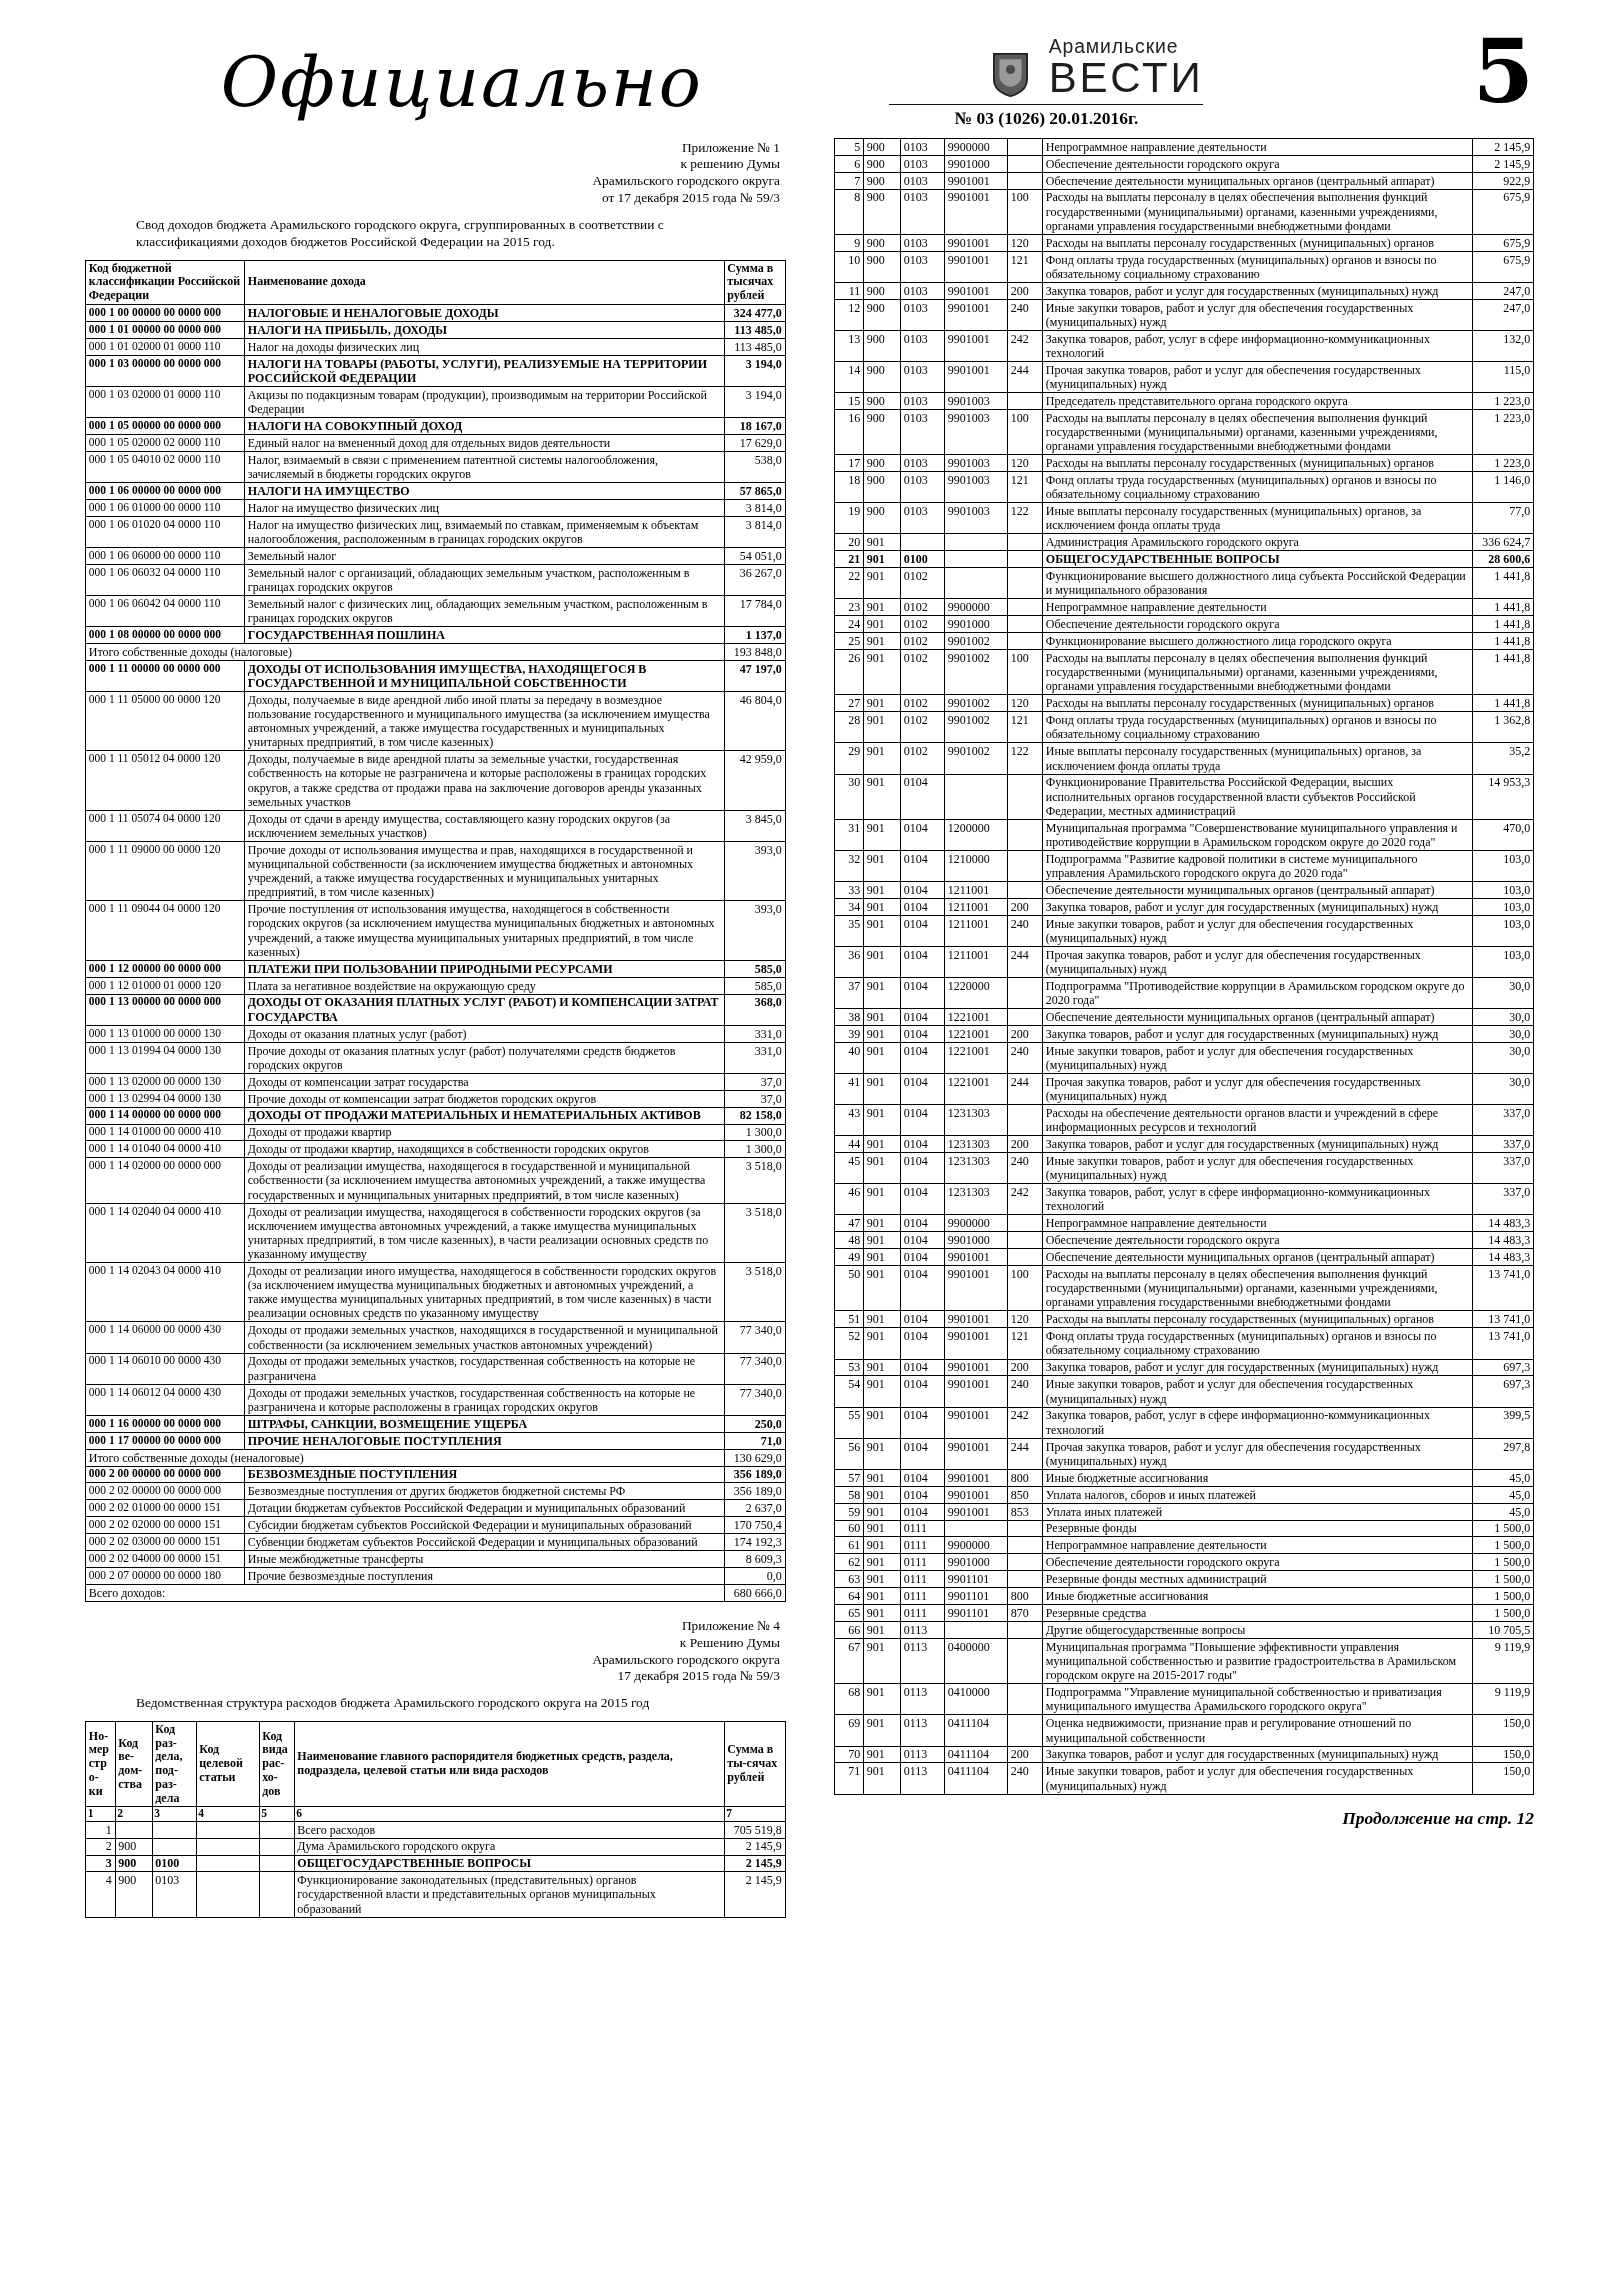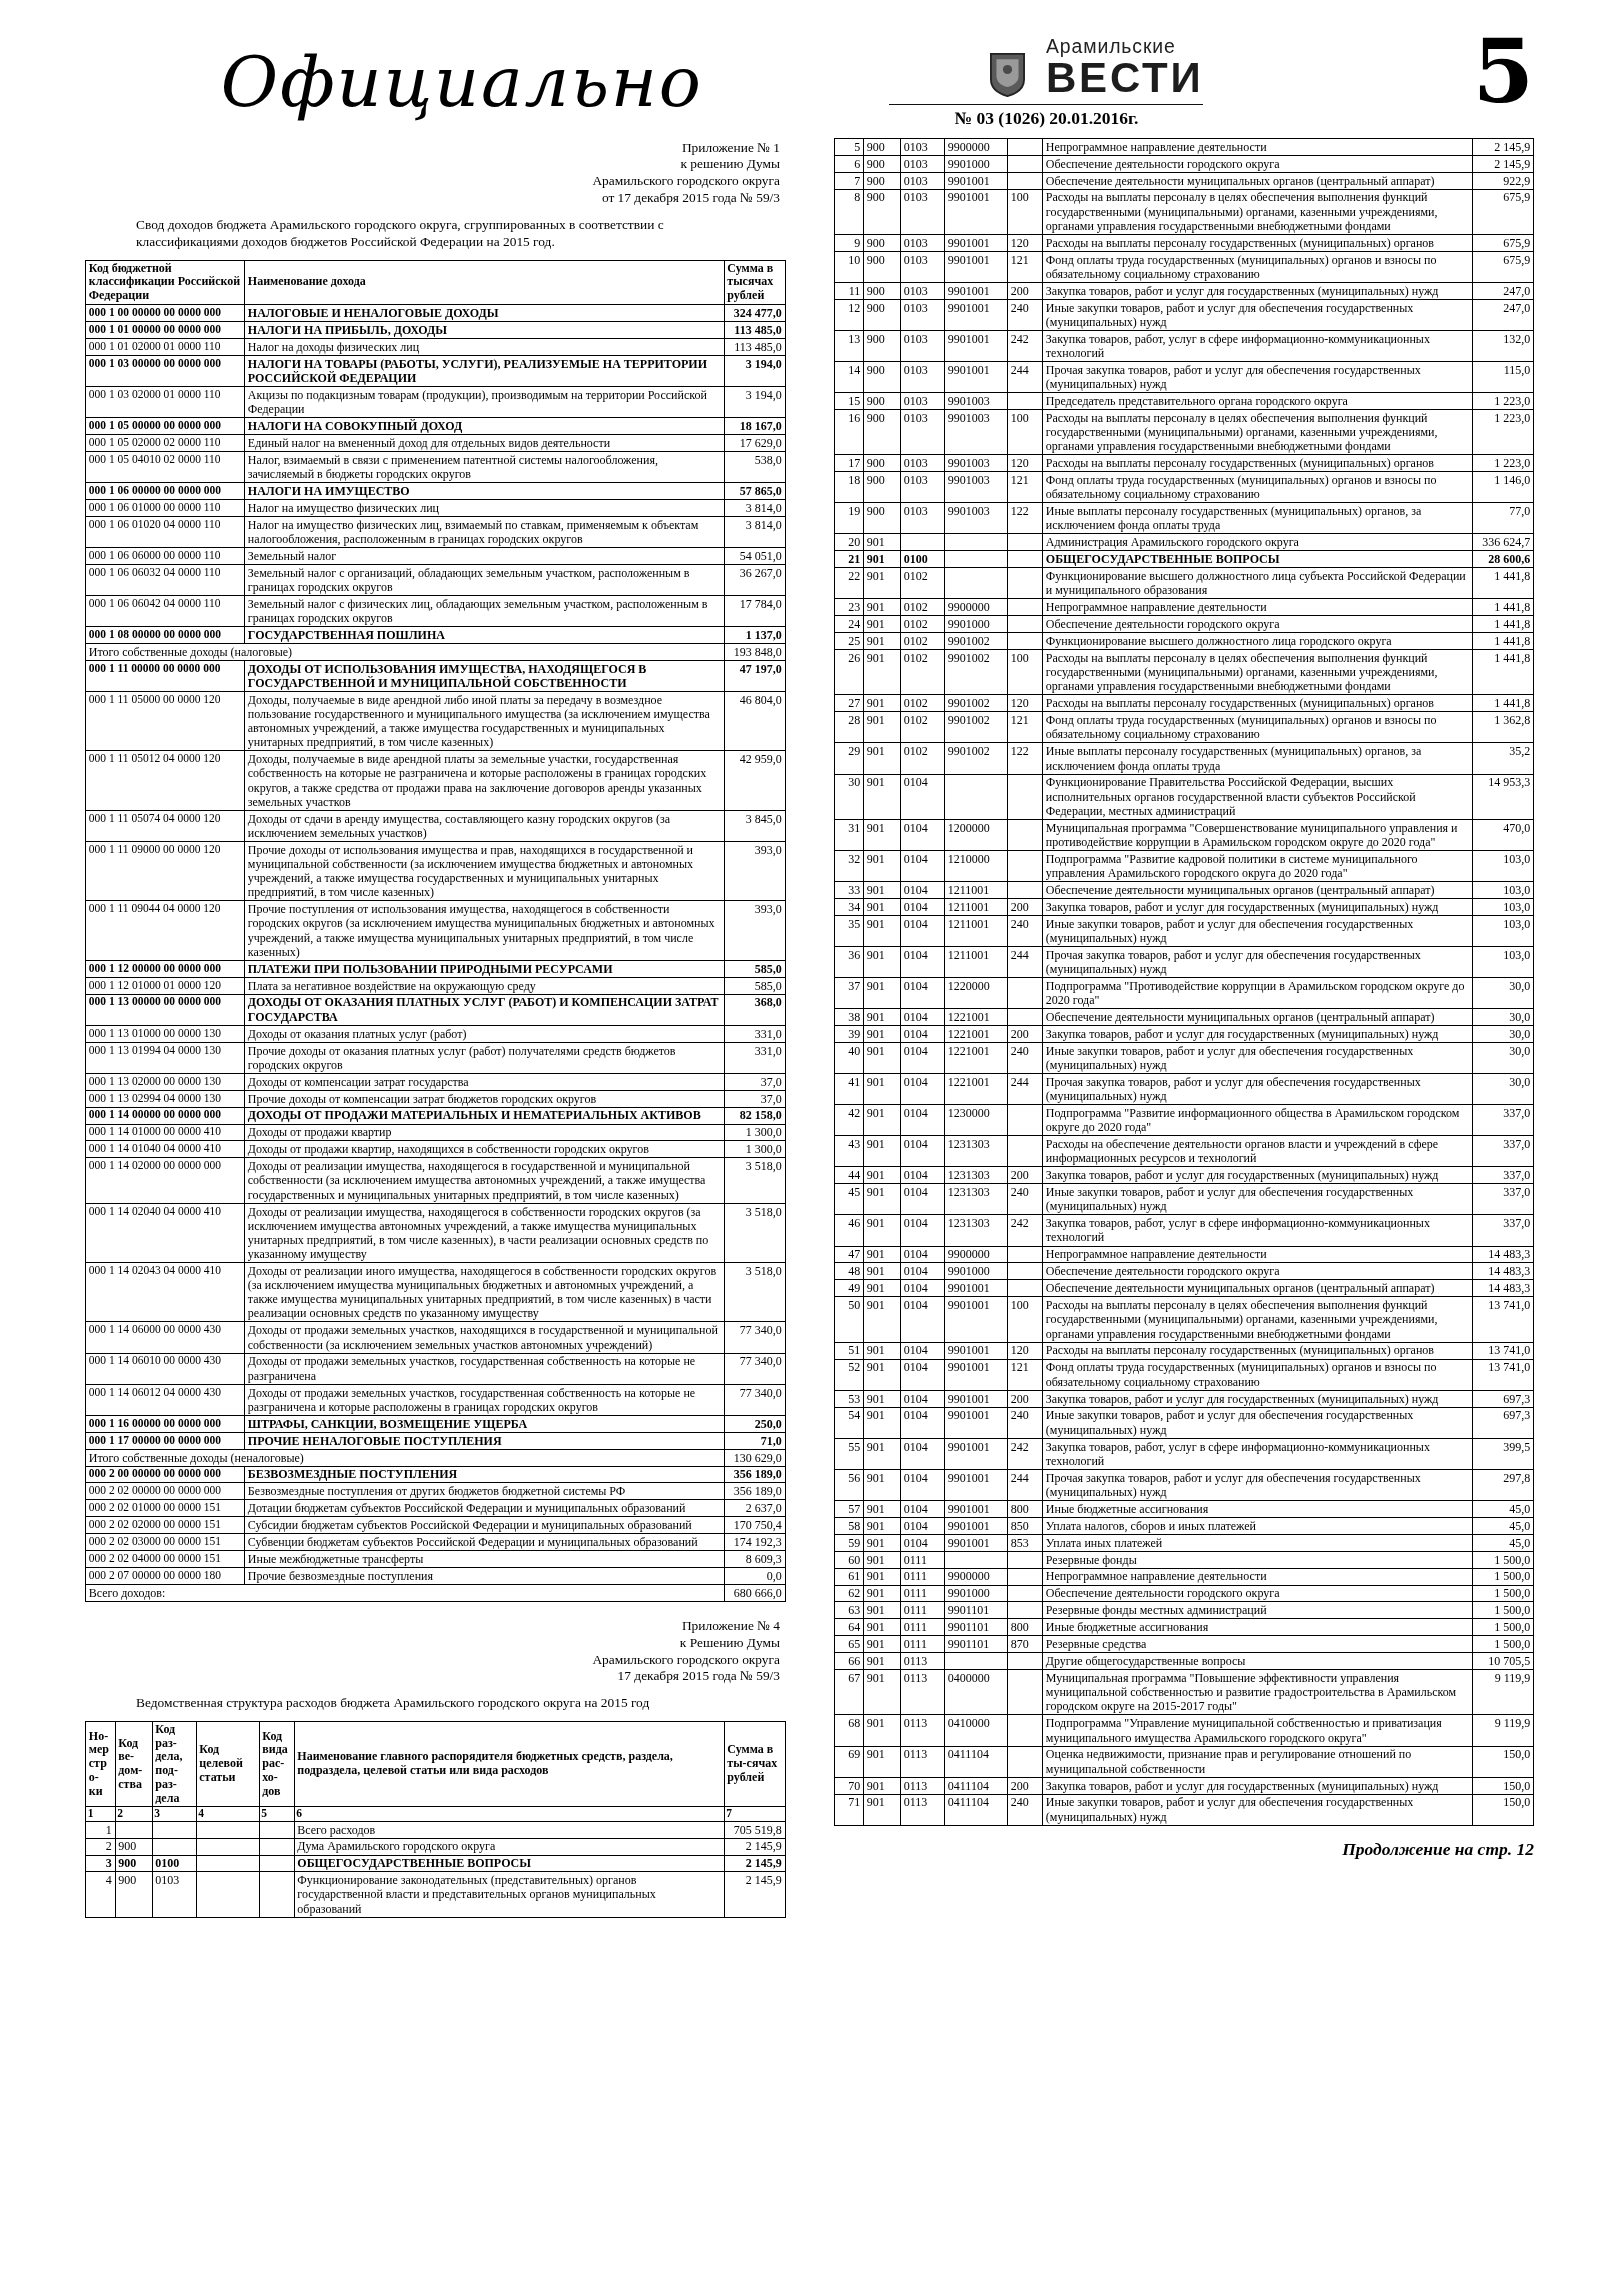--- a/index.html
+++ b/index.html
@@ -6,21 +6,21 @@
 html,body{background:#fff}
 body{width:1619px;min-height:2290px;color:#000;font-family:"Liberation Serif",serif}
 .page{padding:28px 85px 37px}
 .header{display:flex;align-items:flex-start;margin-bottom:9.2px}
 .masthead-wrap{width:52%;text-align:center;padding-top:13px}
 .masthead{font-family:"DejaVu Serif",serif;font-style:italic;font-size:70px;letter-spacing:1.8px}
 .brand{margin-left:51px;width:314px;padding-top:7.4px}
 .brand-top{display:flex;align-items:flex-end;gap:19px;justify-content:flex-end}
 .brand-text{text-align:left}
 .brand-small{font-family:"Liberation Sans",sans-serif;font-size:19.4px;color:#222;letter-spacing:0.9px}
-.brand-big{font-family:"Liberation Sans",sans-serif;font-weight:bold;font-size:42px;line-height:.95;color:#1d1d1d;letter-spacing:2.8px}
+.brand-big{font-family:"Liberation Sans",sans-serif;font-weight:normal;font-size:42px;line-height:.95;color:#1d1d1d;letter-spacing:2.8px}
 .issue{border-top:1.8px solid #111;margin-top:5.5px;padding-top:2.8px;font-size:17.5px;font-weight:bold;text-align:center}
 .pageno{margin-left:auto;font-size:88px;font-weight:bold;line-height:.9;font-family:"DejaVu Serif",serif;padding-top:3.7px}
 .cols{display:flex;gap:48px}
 .col{width:708px}
 .appendix-note{font-size:13.4px;text-align:right;line-height:1.25;margin:1.8px 5.5px 9.2px 0}
 .doc-title{font-size:13.4px;margin:0 51px 9.2px;line-height:1.3}
 table.t{border-collapse:collapse;width:100%;font-size:12px;line-height:1.18;table-layout:fixed}
 .t td,.t th{border:0.9px solid #000;padding:0.9px 2.8px;vertical-align:top;word-wrap:break-word}
 .t th{font-weight:bold;text-align:left;vertical-align:middle;line-height:1.15}
 td.code{font-size:11.5px}
@@ -737,29 +737,20 @@
             <tr>
               <td class="num w-n">41</td>
               <td class="w-vd">901</td>
               <td class="w-rp">0104</td>
               <td class="w-cs">1221001</td>
               <td class="w-vr">244</td>
               <td>Прочая закупка товаров, работ и услуг для обеспечения государственных (муниципальных) нужд</td>
               <td class="sum w-sum">30,0</td>
             </tr>
             <tr>
-              <td class="num w-n">42</td>
-              <td class="w-vd">901</td>
-              <td class="w-rp">0104</td>
-              <td class="w-cs">1230000</td>
-              <td class="w-vr"></td>
-              <td>Подпрограмма "Развитие информационного общества в Арамильском городском округе до 2020 года"</td>
-              <td class="sum w-sum">337,0</td>
-            </tr>
-            <tr>
               <td class="num w-n">43</td>
               <td class="w-vd">901</td>
               <td class="w-rp">0104</td>
               <td class="w-cs">1231303</td>
               <td class="w-vr"></td>
               <td>Расходы на обеспечение деятельности органов власти и учреждений в сфере информационных ресурсов и технологий</td>
               <td class="sum w-sum">337,0</td>
             </tr>
             <tr>
               <td class="num w-n">44</td>

